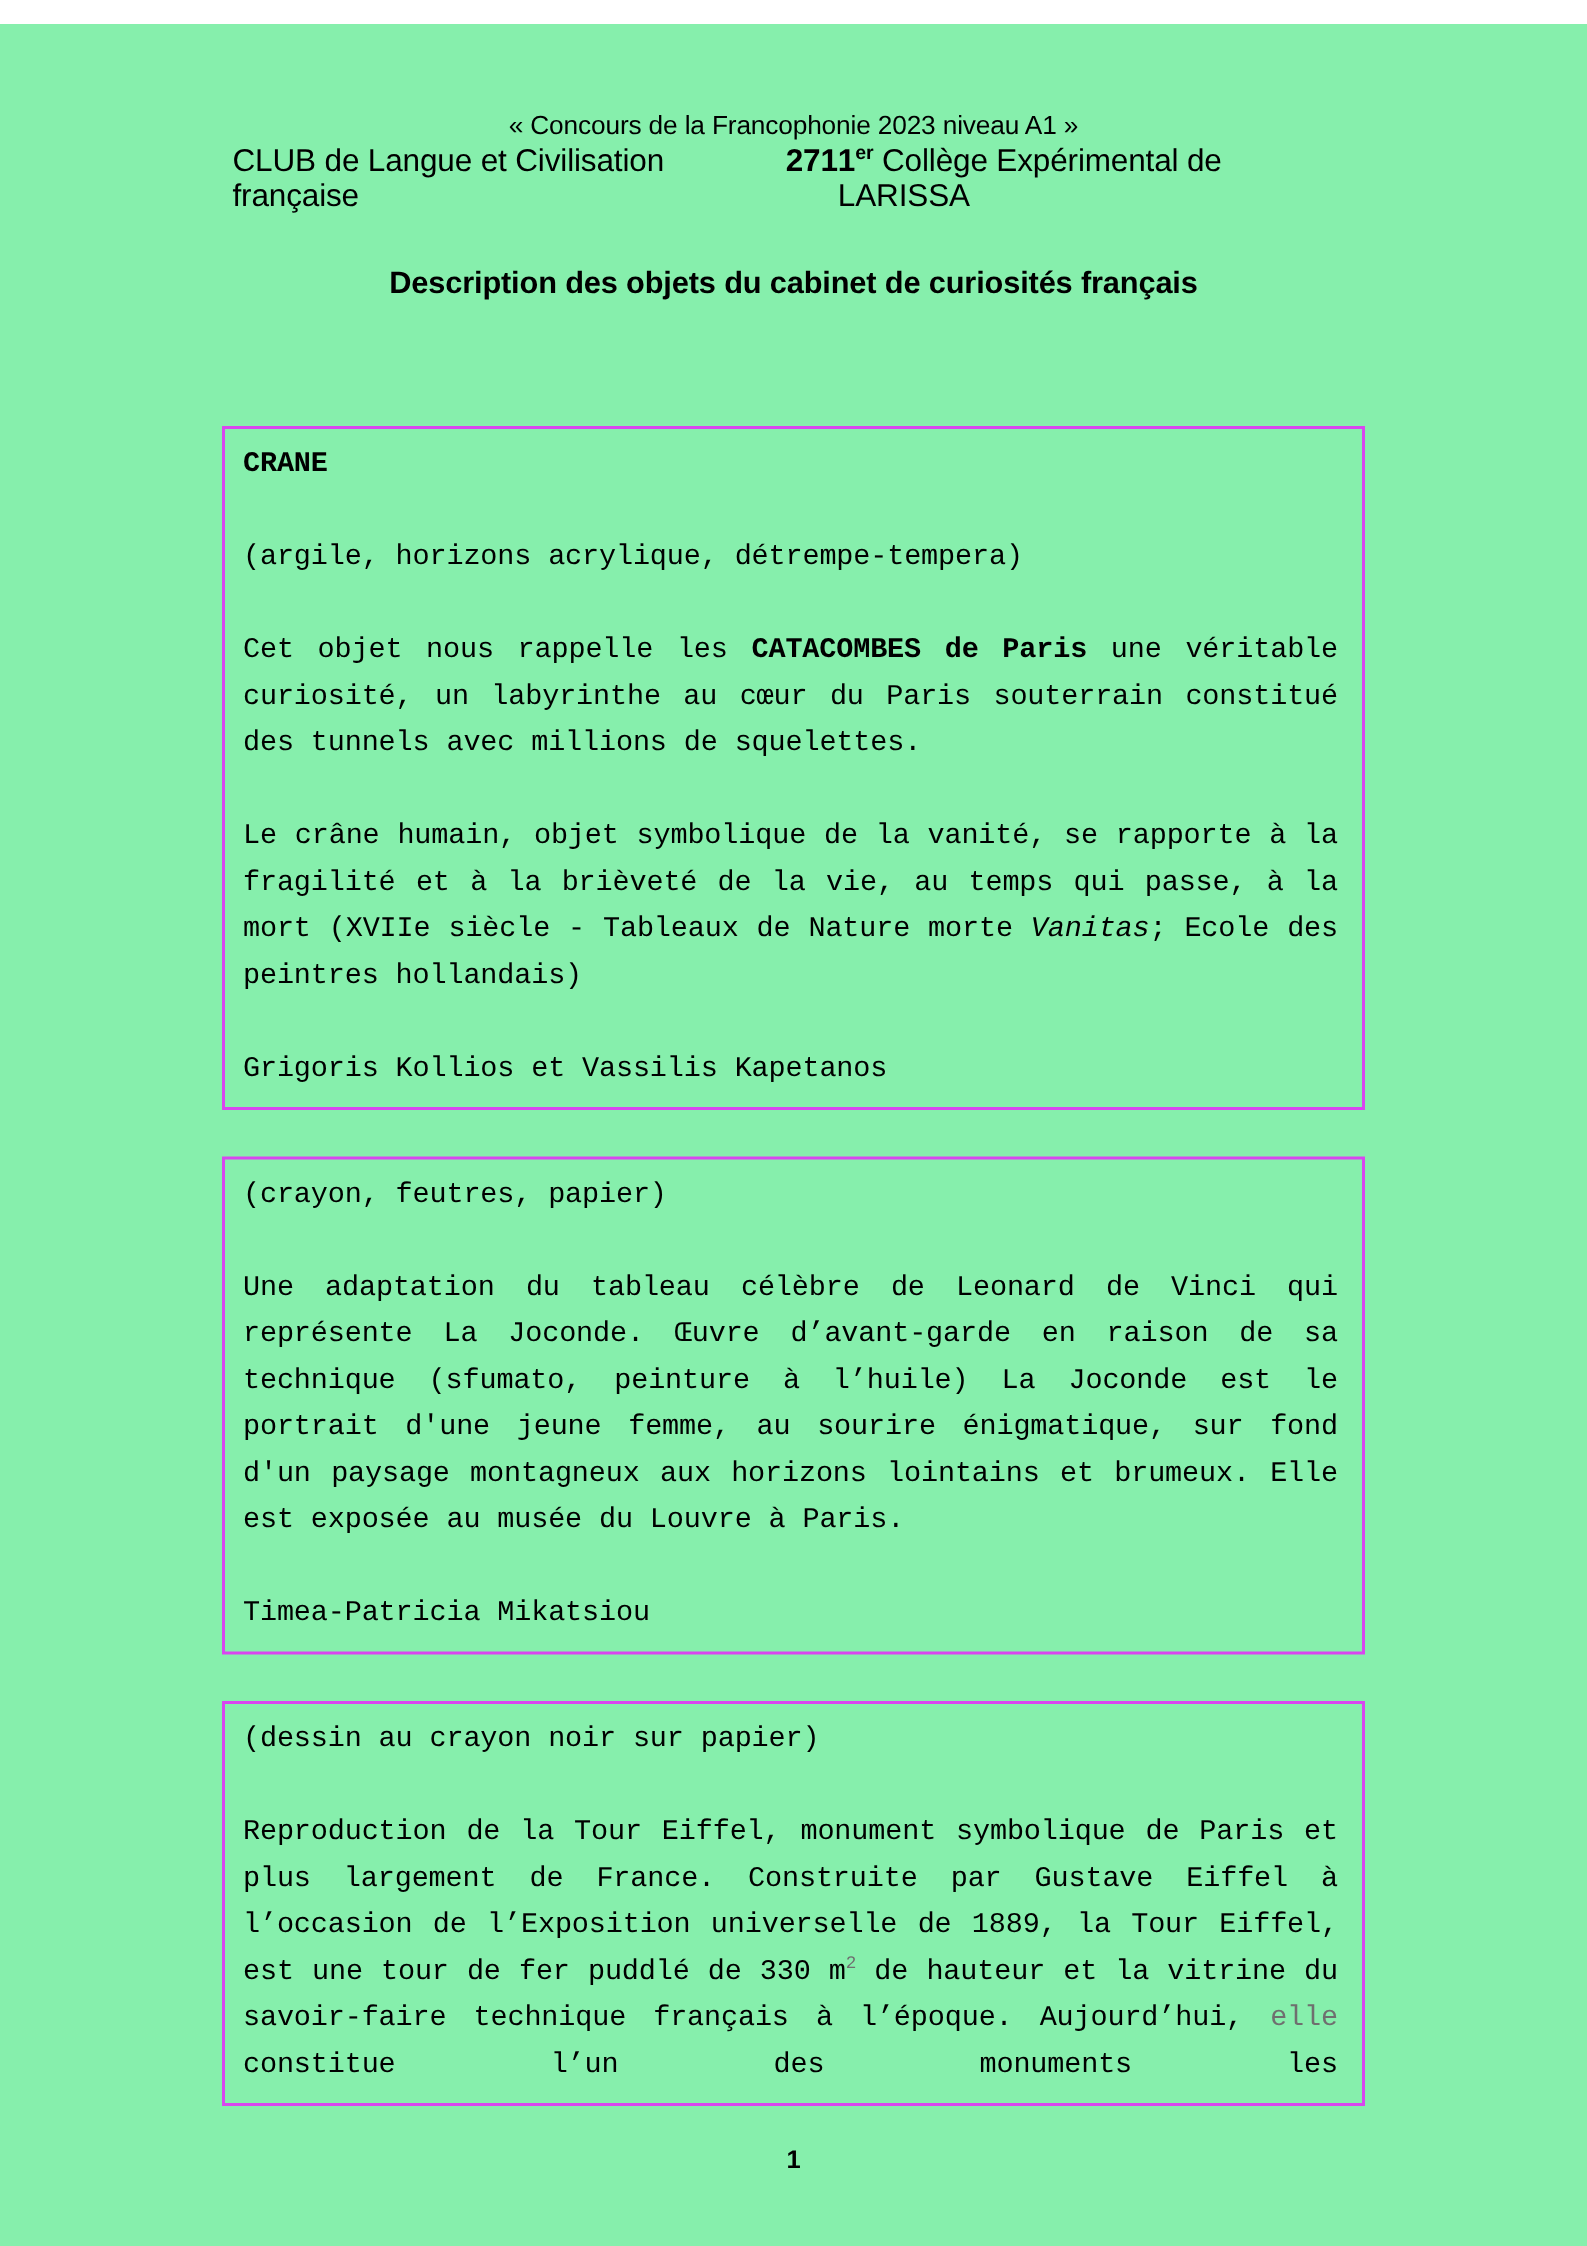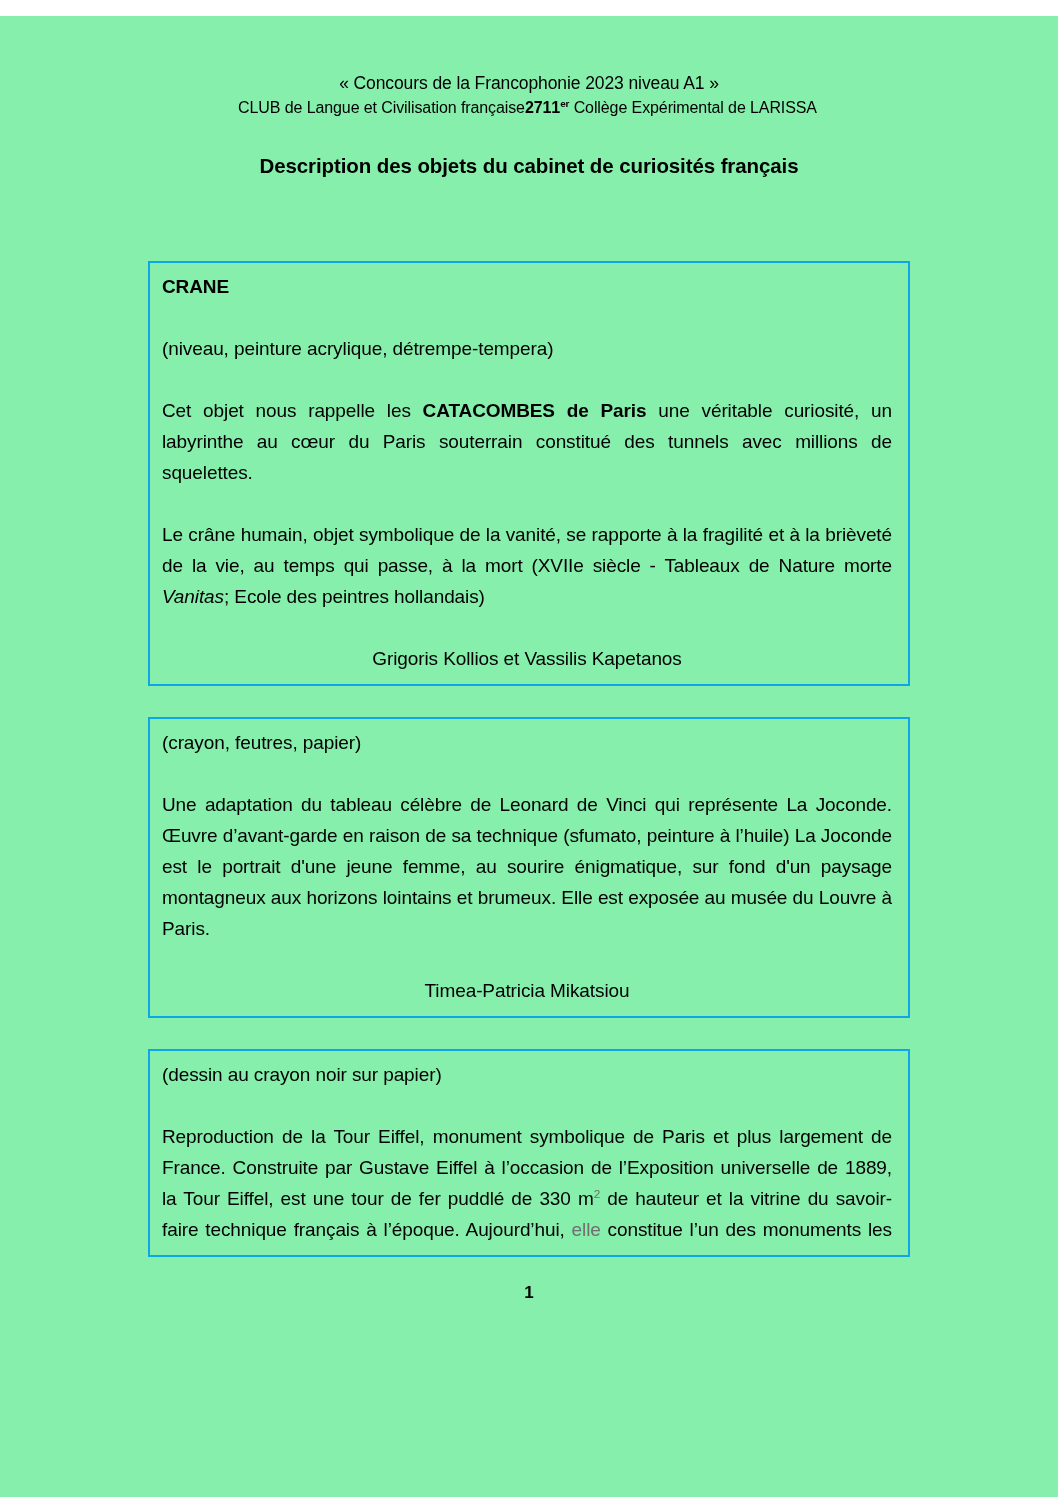--- a/index.html
+++ b/index.html
@@ -16,50 +16,51 @@
     overflow: hidden;
     letter-spacing: -0.1px;
   }
   .hdr-line1 {
     text-align: center;
     font-size: 17.5px;
     line-height: 22px;
   }
   .hdr-line2 {
     display: flex;
-    justify-content: center;
+    justify-content: flex-end;
     align-items: baseline;
     margin: 2px 158px 0 155px;
-    font-size: 16px;
+    font-size: 21px;
     line-height: 23px;
   }
   .hdr-num { font-weight: bold; }
   .doc-title {
     margin: 34px 0 0 0;
     text-align: center;
     font-size: 20.5px;
     line-height: 26px;
     font-weight: bold;
   }
   .box {
     box-sizing: border-box;
     width: 762px;
     margin-left: 148px;
-    border: 2px solid #0ea5e9;
+    border: 2px solid #d946ef;
     padding: 8px 16px 10px 12px;
     font-size: 19px;
     line-height: 31px;
+    font-family: Liberation Mono, monospace;
   }
   .box-first { margin-top: 82px; }
   .box + .box { margin-top: 31px; }
   .box-heading { font-weight: bold; margin-bottom: 31px; }
   .materials { margin-bottom: 31px; }
   .para { margin: 0 0 31px 0; text-align: justify; }
   .para.cut { text-align-last: justify; margin-bottom: 0; }
-  .author { text-align: center; }
+  .author { text-align: left; }
   .page-number {
     text-align: center;
     font-weight: bold;
     font-size: 17px;
     margin-top: 26px;
   }
   sup { font-size: 0.62em; line-height: 0; vertical-align: super; }
   .seg-b { font-weight: bold; }
   .seg-i { font-style: italic; }
   .seg-gray { color: #6f6f6f; }
@@ -74,21 +75,21 @@
   <div class="hdr-line2">
     <span>CLUB de Langue et Civilisation française</span>
     <span class="hdr-num">271</span>
     <span><span class="seg-b">1</span><sup class="seg-b">er</sup><span> Collège Expérimental de LARISSA</span></span>
   </div>
 
   <h1 class="doc-title">Description des objets du cabinet de curiosités français</h1>
 
   <section class="box box-first">
     <div class="box-heading">CRANE</div>
-    <div class="materials">(niveau, peinture acrylique, détrempe-tempera)</div>
+    <div class="materials">(argile, horizons acrylique, détrempe-tempera)</div>
     <p class="para"><span>Cet objet nous rappelle les </span><span class="seg-b">CATACOMBES de Paris</span><span> une véritable curiosité, un labyrinthe au cœur du Paris souterrain constitué des tunnels avec millions de squelettes.</span></p>
     <p class="para"><span>Le crâne humain, objet symbolique de la vanité, se rapporte à la fragilité et à la brièveté de la vie, au temps qui passe, à la mort (XVIIe siècle - Tableaux de Nature morte </span><span class="seg-i">Vanitas</span><span>; Ecole des peintres hollandais)</span></p>
     <div class="author">Grigoris Kollios et Vassilis Kapetanos</div>
   </section>
 
   <section class="box">
     <div class="materials">(crayon, feutres, papier)</div>
     <p class="para"><span>Une adaptation du tableau célèbre de Leonard de Vinci qui représente La Joconde. Œuvre d’avant-garde en raison de sa technique (sfumato, peinture à l’huile) La Joconde est le portrait d'une jeune femme, au sourire énigmatique, sur fond d'un paysage montagneux aux horizons lointains et brumeux. Elle est exposée au musée du Louvre à Paris.</span></p>
     <div class="author">Timea-Patricia Mikatsiou</div>
   </section>

